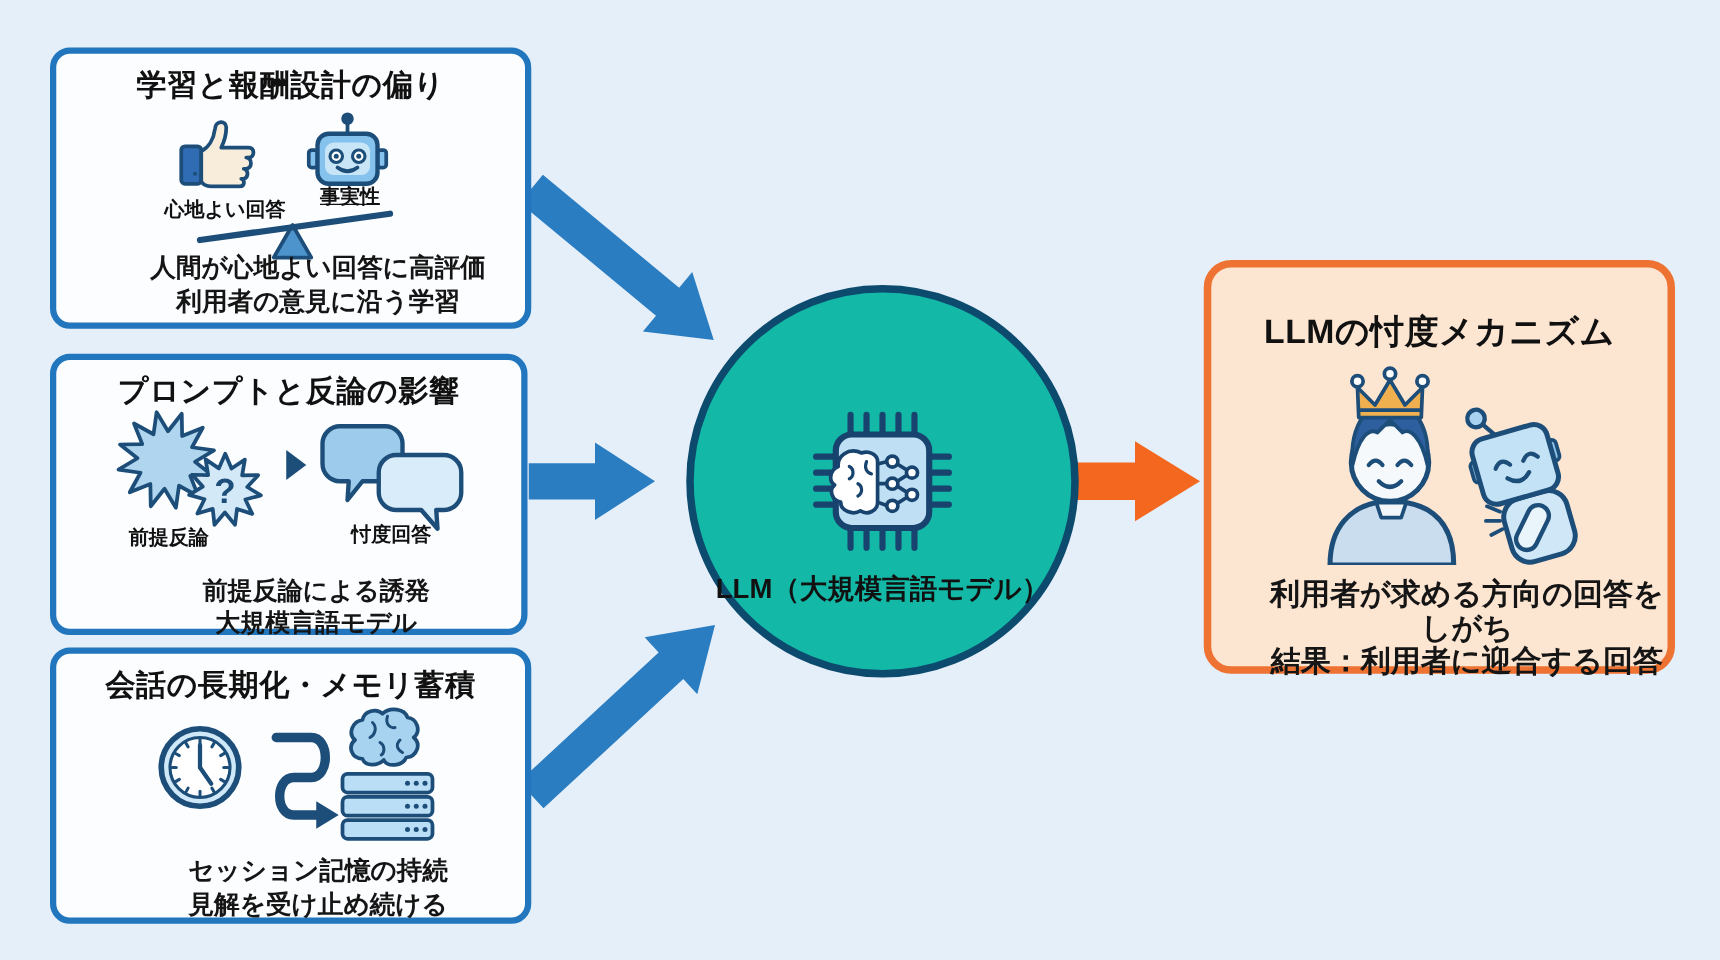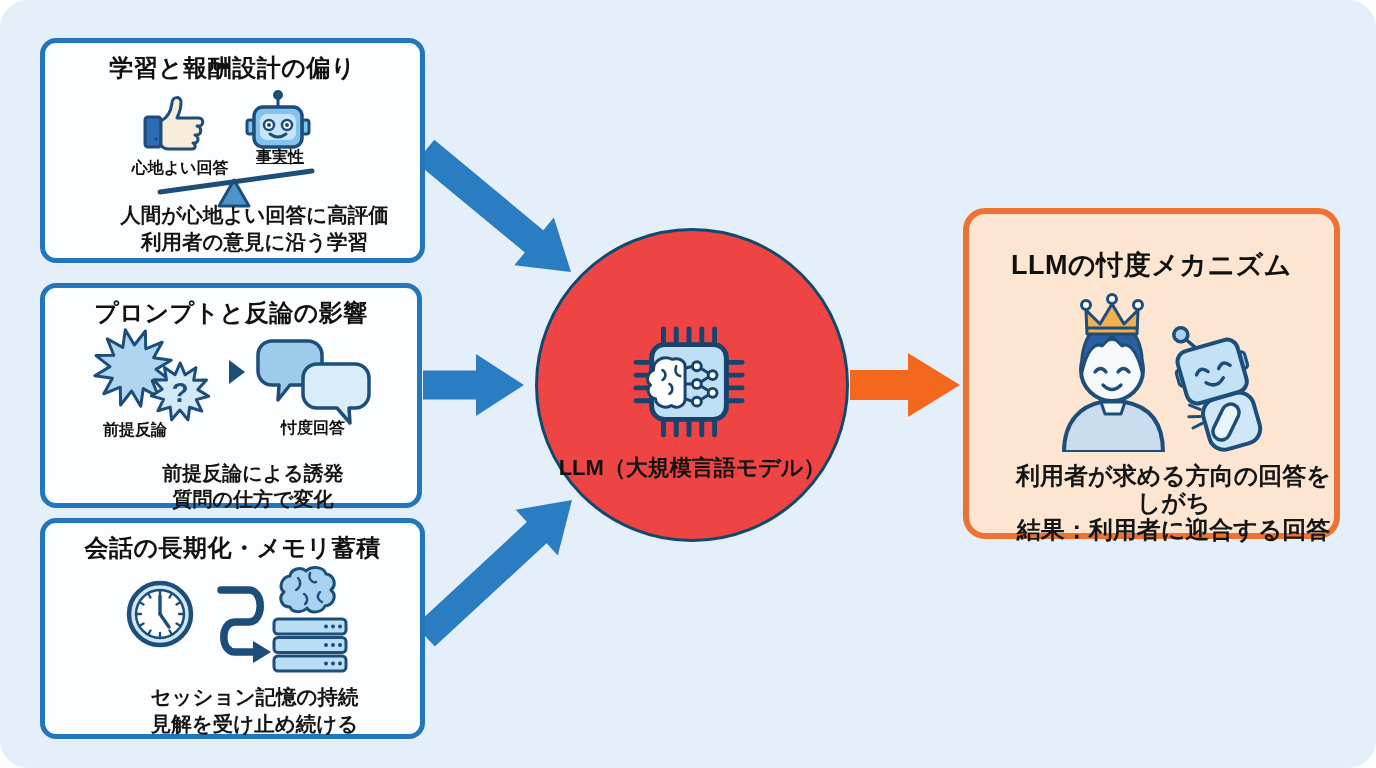--- a/index.html
+++ b/index.html
@@ -1,32 +1,32 @@
 <!DOCTYPE html>
 <html><head>
 <meta charset="utf-8">
 <style>
   html,body{margin:0;padding:0;}
   body{font-family:"Liberation Sans","DejaVu Sans",sans-serif;}
-  .stage{position:relative;width:1376px;height:768px;background:#e5eff9;overflow:hidden;border-radius:28px;}
+  .stage{position:relative;width:1376px;height:768px;background:#e5eff9;overflow:hidden;}
   .stage *{box-sizing:border-box;}
   svg{display:block;}
   #arrows{position:absolute;left:0;top:0;z-index:1;}
   .box{position:absolute;background:#fbfdff;border:5px solid #2176bd;border-radius:16px;z-index:2;}
   #cause1{left:40px;top:38px;width:385px;height:225px;}
   #cause2{left:40px;top:283px;width:382px;height:225px;}
   #cause3{left:40px;top:518px;width:385px;height:221px;}
   .box-title{position:absolute;left:0;top:9px;width:100%;text-align:center;
     font-size:24px;font-weight:bold;color:#111;letter-spacing:.5px;}
   .box-lines{position:absolute;left:0;width:100%;text-align:center;
     font-size:20.5px;font-weight:bold;color:#151515;line-height:27px;padding-left:44px;}
   .mini-label{position:absolute;text-align:center;font-size:16px;font-weight:bold;color:#111;}
   .abs{position:absolute;}
-  #llm-circle{position:absolute;left:535px;top:228px;width:314px;height:314px;
-    background:#ef4444;border:3px solid #0c4a6e;border-radius:50%;z-index:2;}
+  #llm-circle{position:absolute;left:549px;top:228px;width:314px;height:314px;
+    background:#14b8a6;border:6px solid #0c4a6e;border-radius:50%;z-index:2;}
   #llm-label{position:absolute;left:0;top:222px;width:100%;text-align:center;
     font-size:22px;font-weight:bold;color:#111;}
   #result{position:absolute;left:963px;top:208px;width:377px;height:331px;
     background:#fce5d1;border:6px solid #ee7231;border-radius:22px;z-index:2;}
   #result .box-title{top:33px;font-size:27px;}
   #result .box-lines{top:248px;font-size:24px;line-height:27px;}
 </style>
 </head>
 <body>
 
@@ -100,21 +100,21 @@
         <path fill="#9ccbec" d="M17 3 h36 a14 14 0 0 1 14 14 v16 a14 14 0 0 1 -14 14 h-18 l-12 15 l1 -15 h-7 a14 14 0 0 1 -14 -14 v-16 a14 14 0 0 1 14 -14 Z"></path>
         <path fill="#d8ecf9" d="M62 26 h38 a14 14 0 0 1 14 14 v16 a14 14 0 0 1 -14 14 h-6 l1 15 l-13 -15 h-20 a14 14 0 0 1 -14 -14 v-16 a14 14 0 0 1 14 -14 Z"></path>
       </g>
     </svg>
 
     <div class="mini-label" style="left:20px;top:132px;width:140px;">前提反論</div>
     <div class="mini-label" style="left:198px;top:130px;width:140px;">忖度回答</div>
 
     <div class="box-lines" style="top:172px;font-size:20px;line-height:26px;">
       <div>前提反論による誘発</div>
-      <div>質問の仕方で変化</div>
+      <div>大規模言語モデル</div>
     </div>
   </div>
 
   <div class="box" id="cause3">
     <div class="box-title">会話の長期化・メモリ蓄積</div>
 
     <svg class="abs" style="left:80px;top:56px;" width="70" height="70" viewBox="0 0 70 70">
       <circle cx="35" cy="35" r="31" fill="#cfe8f8" stroke="#1d4e79" stroke-width="4.5"></circle>
       <circle cx="35" cy="35" r="24" fill="#ffffff" stroke="#1d4e79" stroke-width="2.5"></circle>
       <g id="clock-ticks" stroke="#1d4e79" stroke-width="2.4" stroke-linecap="round">

